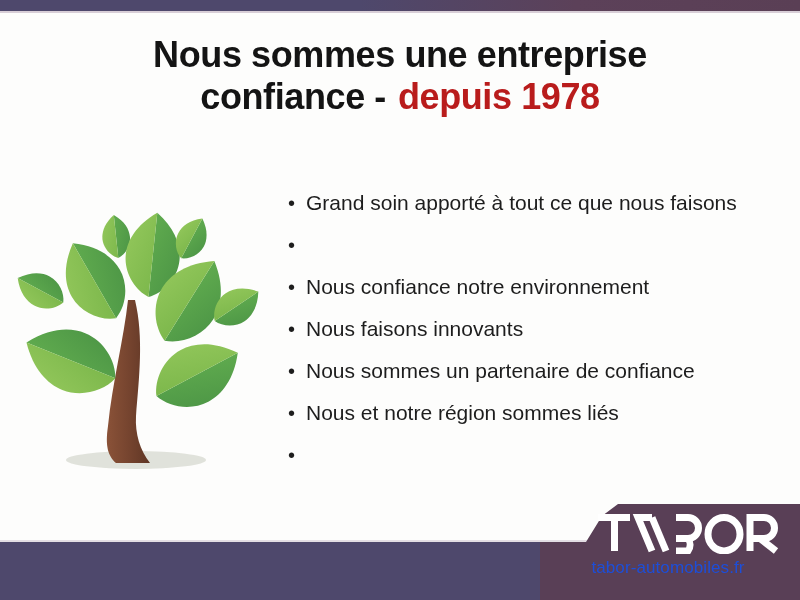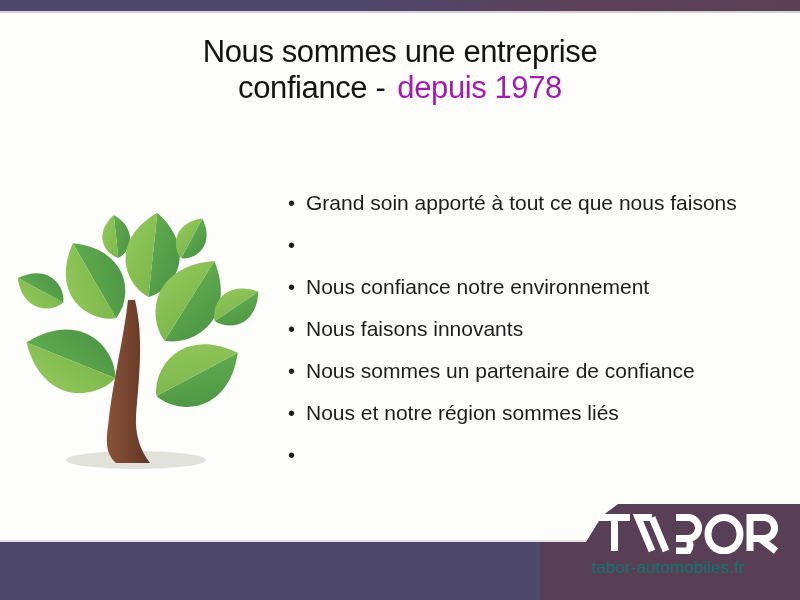--- a/index.html
+++ b/index.html
@@ -44,27 +44,27 @@
     position: absolute;
     left: 0;
     top: 34px;
     width: 800px;
     text-align: center;
     line-height: 1.16;
     letter-spacing: -0.4px;
   }
   .title-line {
     display: block;
-    font-size: 31px;
-    font-weight: normal;
+    font-size: 36px;
+    font-weight: bold;
     color: #141414;
     white-space: nowrap;
   }
   .title-accent {
-    color: #a21caf;
+    color: #b91c1c;
   }
   .title-spacer {
     display: inline-block;
     width: 12px;
   }
 
   
   #bullet-list {
     position: absolute;
     left: 286px;
@@ -135,21 +135,21 @@
     top: 512px;
     width: 190px;
     height: 42px;
   }
   #logo-url {
     position: absolute;
     left: 540px;
     top: 558px;
     width: 256px;
     text-align: center;
-    color: #0f766e;
+    color: #1d4ed8;
     font-size: 17px;
     letter-spacing: .1px;
   }
 </style>
 </head>
 <body>
 
 <div id="slide">
 
   <div id="top-bar"></div>

